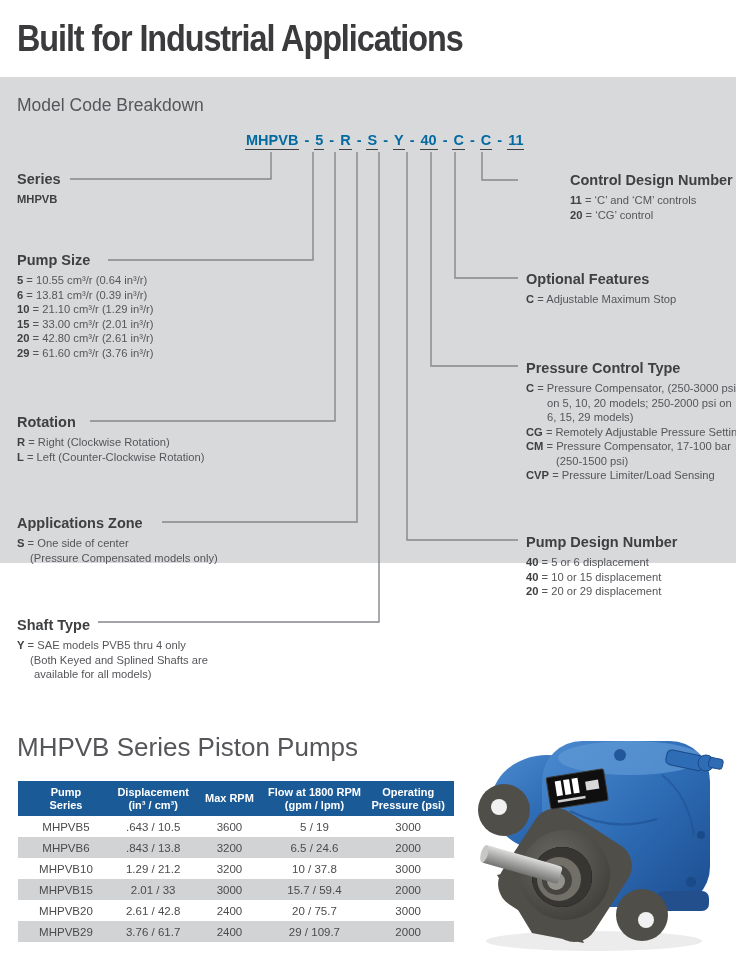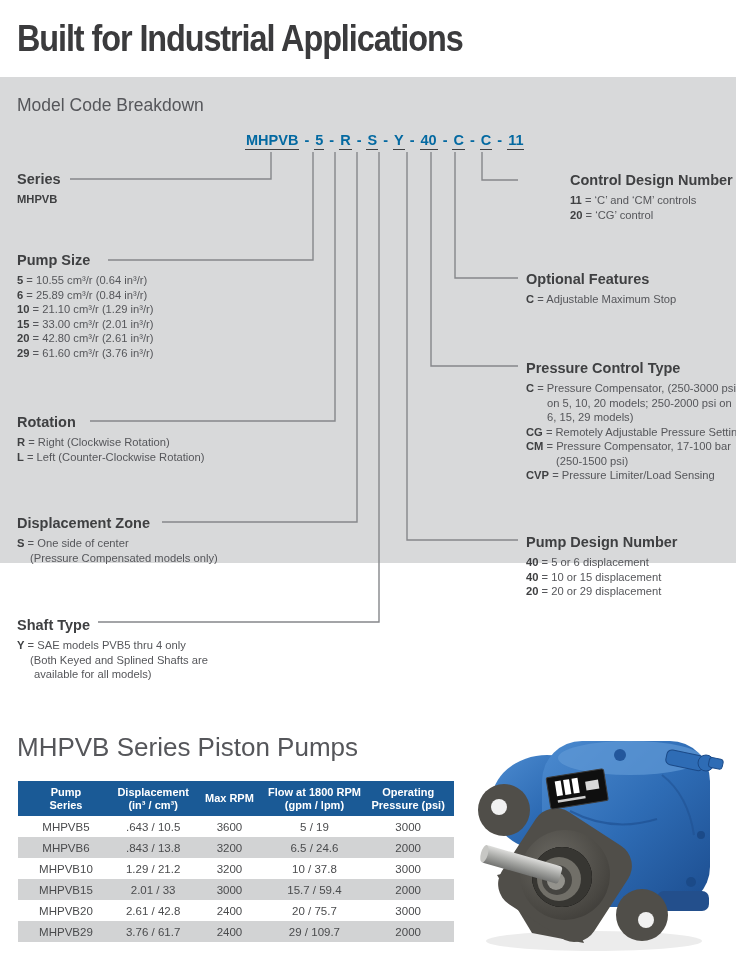--- a/index.html
+++ b/index.html
@@ -87,35 +87,35 @@
     </svg>
 
     <div class="sec" style="left:17px; top:94px;">
       <h3>Series</h3>
       <div class="ln"><b>MHPVB</b> <span></span></div>
     </div>
 
     <div class="sec" style="left:17px; top:175px;">
       <h3>Pump Size</h3>
       <div class="ln"><b>5</b> <span>= 10.55 cm³/r (0.64 in³/r)</span></div>
-      <div class="ln"><b>6</b> <span>= 25.89 cm³/r (0.84 in³/r)</span></div>
+      <div class="ln"><b>6</b> <span>= 13.81 cm³/r (0.39 in³/r)</span></div>
       <div class="ln"><b>10</b> <span>= 21.10 cm³/r (1.29 in³/r)</span></div>
       <div class="ln"><b>15</b> <span>= 33.00 cm³/r (2.01 in³/r)</span></div>
       <div class="ln"><b>20</b> <span>= 42.80 cm³/r (2.61 in³/r)</span></div>
       <div class="ln"><b>29</b> <span>= 61.60 cm³/r (3.76 in³/r)</span></div>
     </div>
 
     <div class="sec" style="left:17px; top:337px;">
       <h3>Rotation</h3>
       <div class="ln"><b>R</b> <span>= Right (Clockwise Rotation)</span></div>
       <div class="ln"><b>L</b> <span>= Left (Counter-Clockwise Rotation)</span></div>
     </div>
 
     <div class="sec" style="left:17px; top:438px;">
-      <h3>Displacement Zone</h3>
+      <h3>Applications Zone</h3>
       <div class="ln"><b>S</b> <span>= One side of center</span></div>
       <div class="ln ind1"><span>(Pressure Compensated models only)</span></div>
     </div>
 
     <div class="sec" style="left:17px; top:540px;">
       <h3>Shaft Type</h3>
       <div class="ln"><b>Y</b> <span>= SAE models PVB5 thru 4 only</span></div>
       <div class="ln ind1"><span>(Both Keyed and Splined Shafts are</span></div>
       <div class="ln ind2"><span>available for all models)</span></div>
     </div>

